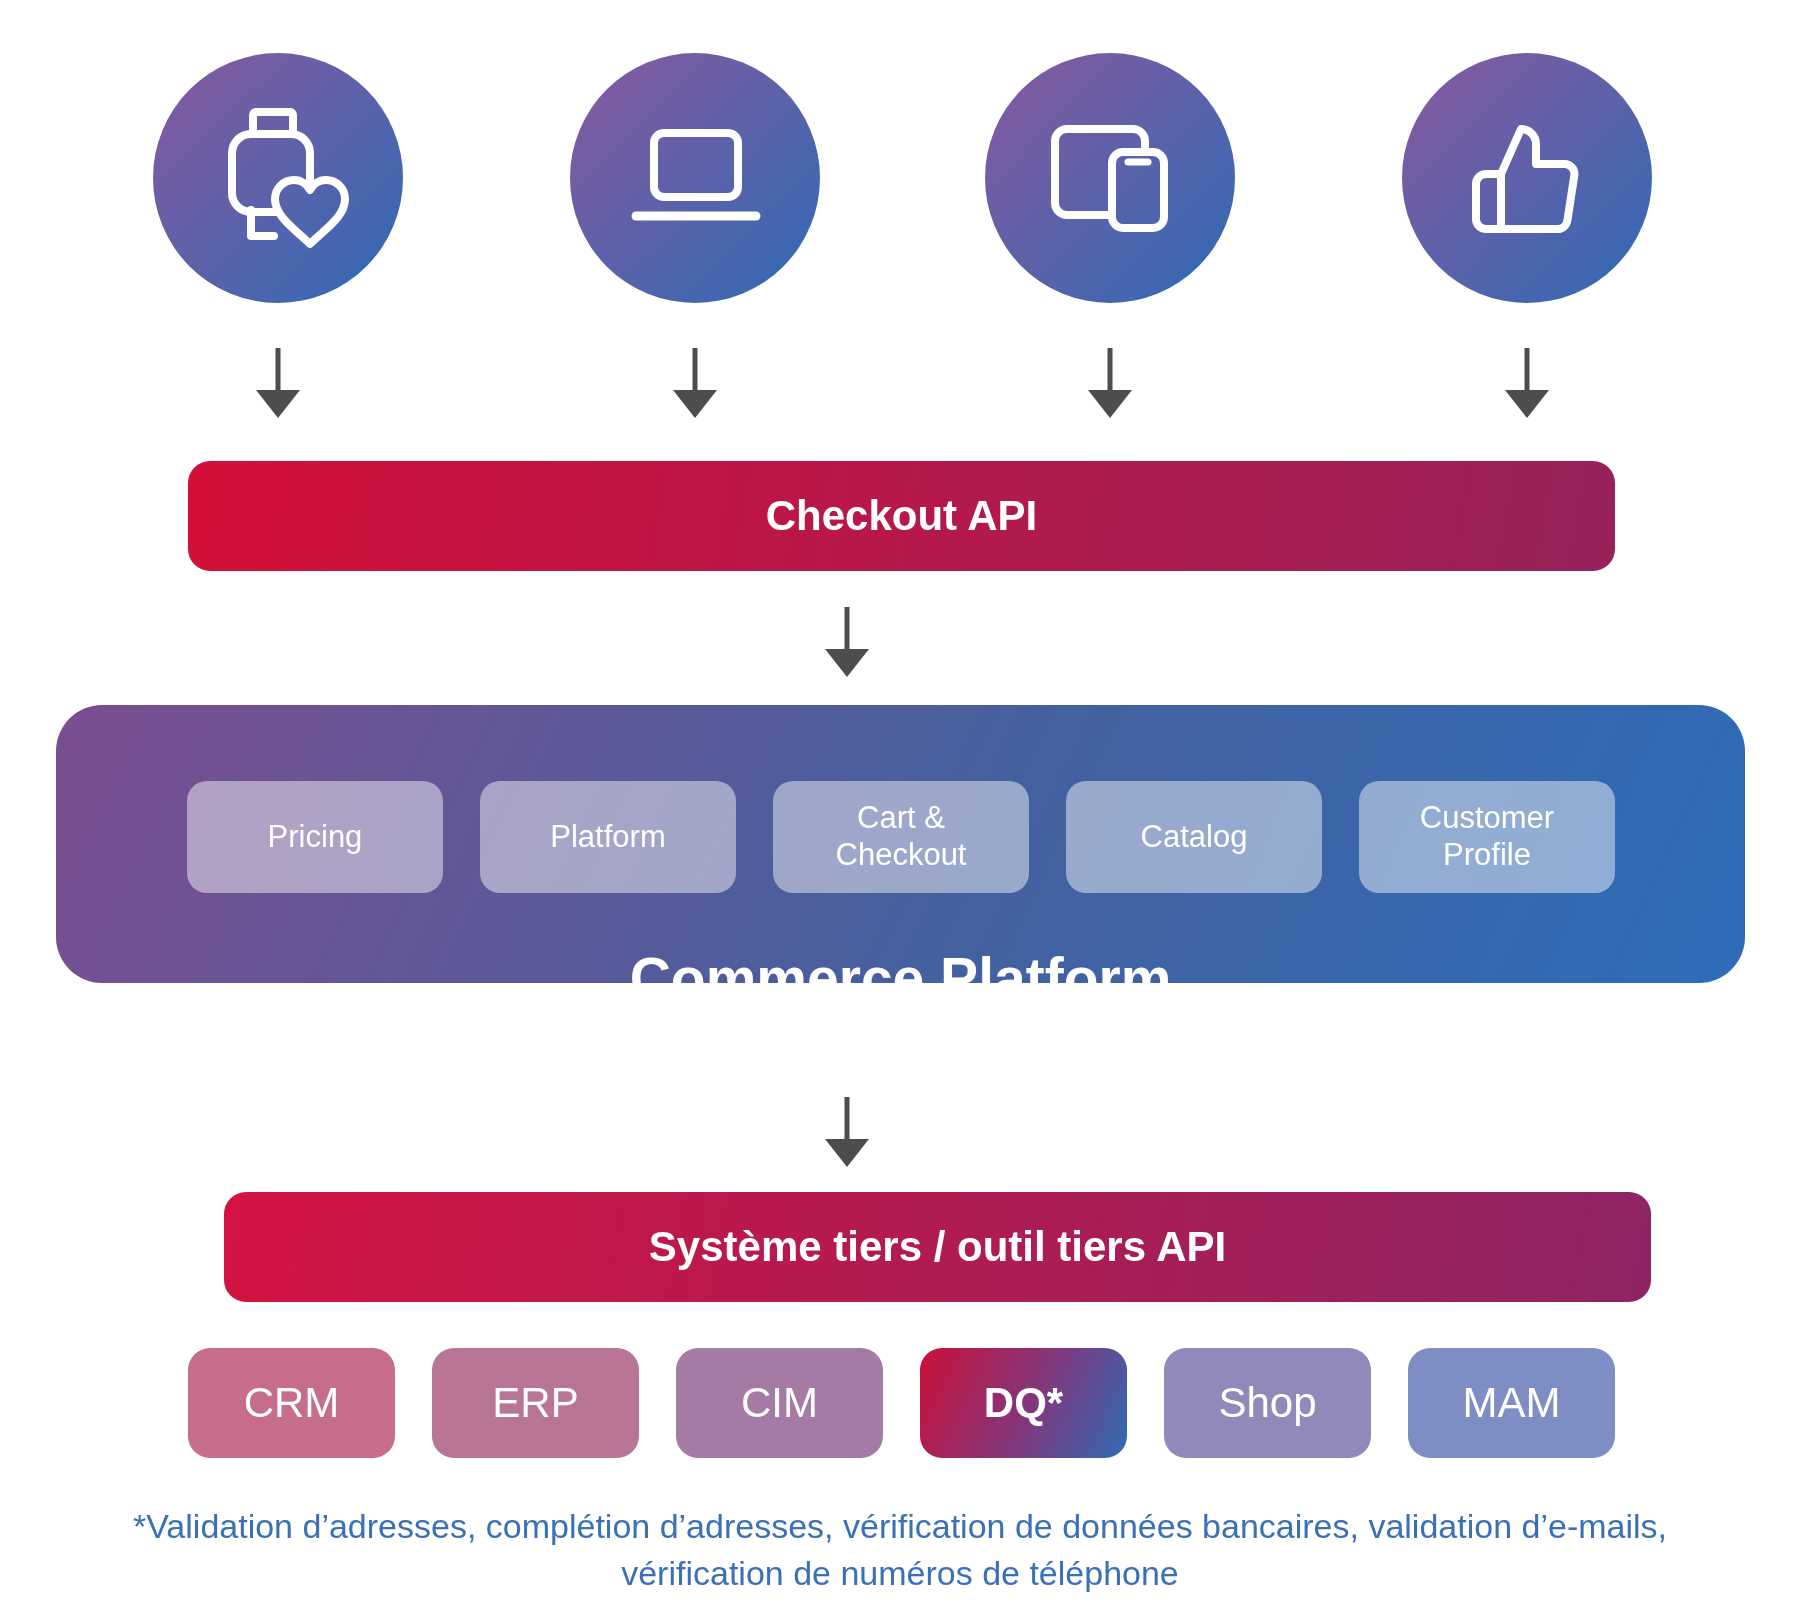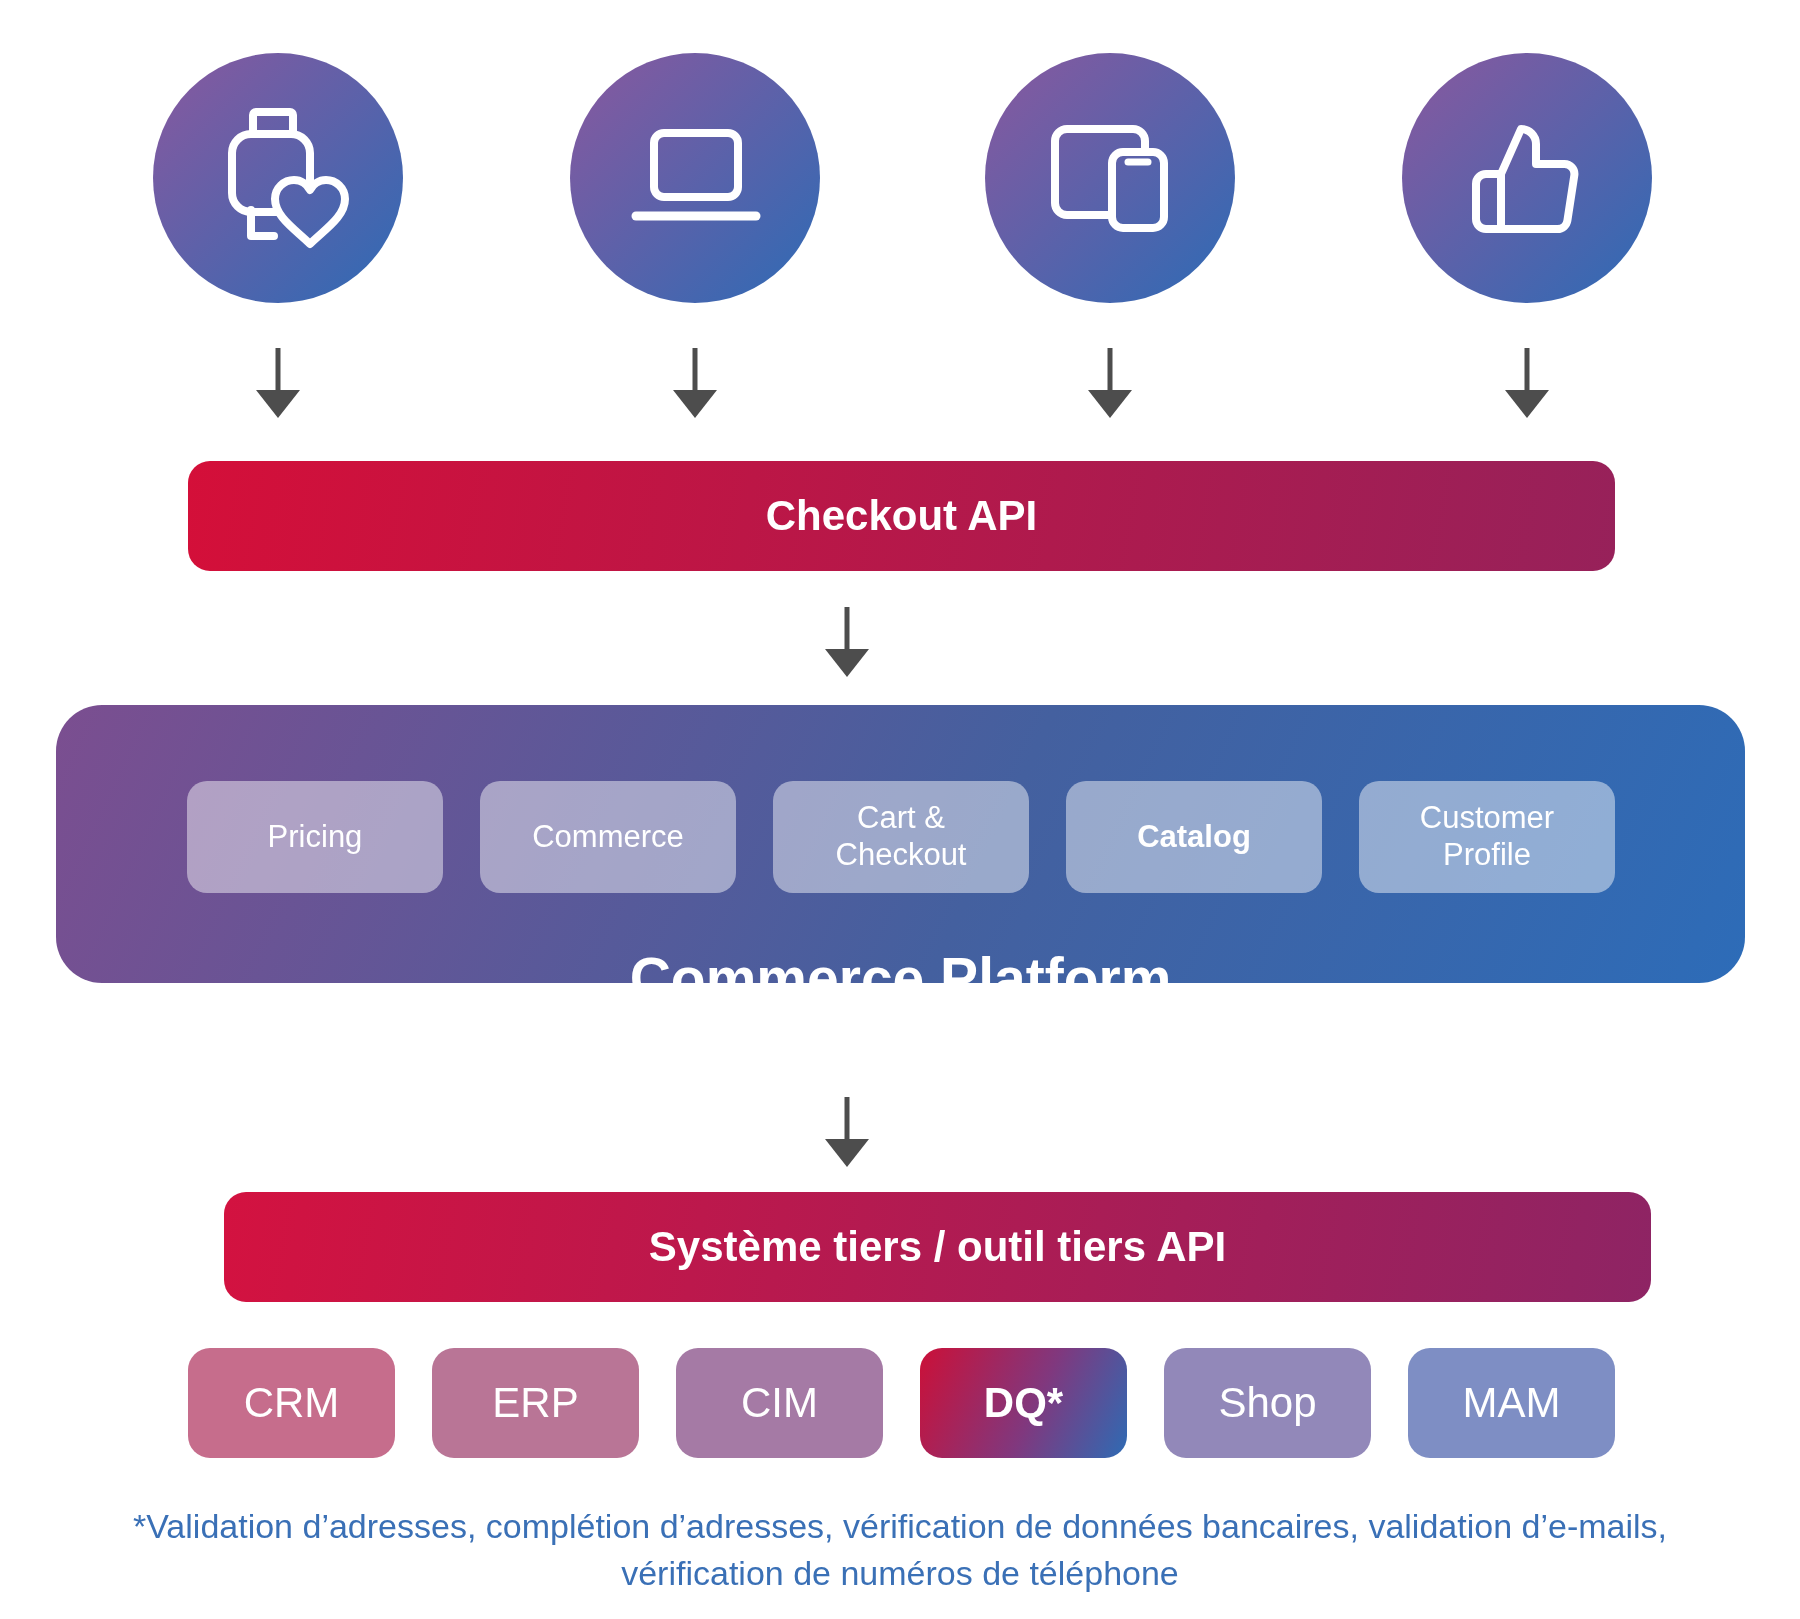--- a/index.html
+++ b/index.html
@@ -160,24 +160,24 @@
   <div class="arrow" style="left:825px;top:607px">
     <svg viewBox="0 0 44 70" width="44" height="70">
         <line x1="22" y1="0" x2="22" y2="44"></line>
         <polygon points="0,42 44,42 22,70"></polygon>
       </svg>
   </div>
 
   <div class="platform" style="background: linear-gradient(115deg, rgb(123, 78, 144) 0%, rgb(68, 96, 159) 55%, rgb(45, 108, 184) 100%);">
     <div class="modules">
       <div class="module" style="background: rgba(255, 255, 255, 0.46);">Pricing</div>
-      <div class="module" style="background: rgba(255, 255, 255, 0.46);">Commerce</div>
+      <div class="module" style="background: rgba(255, 255, 255, 0.46);">Platform</div>
       <div class="module" style="background: rgba(255, 255, 255, 0.46);">Cart &amp;
 Checkout</div>
-      <div class="module" style="background: rgba(255, 255, 255, 0.46); font-weight: bold;">Catalog</div>
+      <div class="module" style="background: rgba(255, 255, 255, 0.46);">Catalog</div>
       <div class="module" style="background: rgba(255, 255, 255, 0.46);">Customer
 Profile</div>
     </div>
     <div class="platform-label">Commerce Platform</div>
   </div>
 
   <div class="arrow" style="left:825px;top:1097px">
     <svg viewBox="0 0 44 70" width="44" height="70">
         <line x1="22" y1="0" x2="22" y2="44"></line>
         <polygon points="0,42 44,42 22,70"></polygon>

